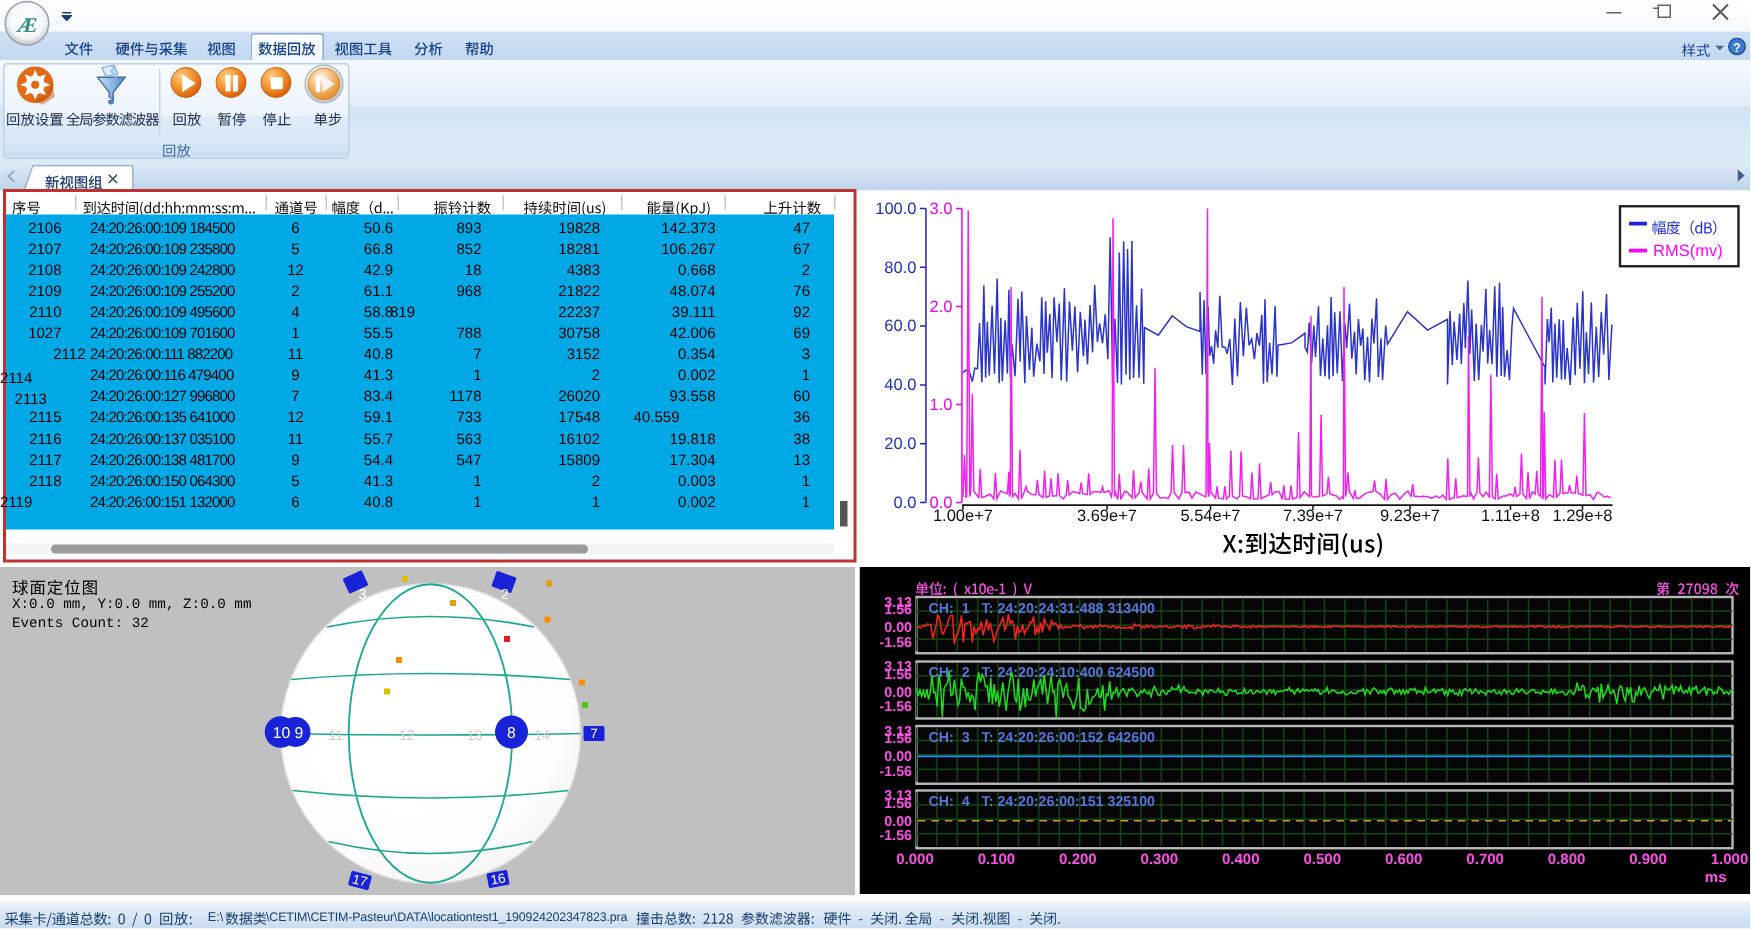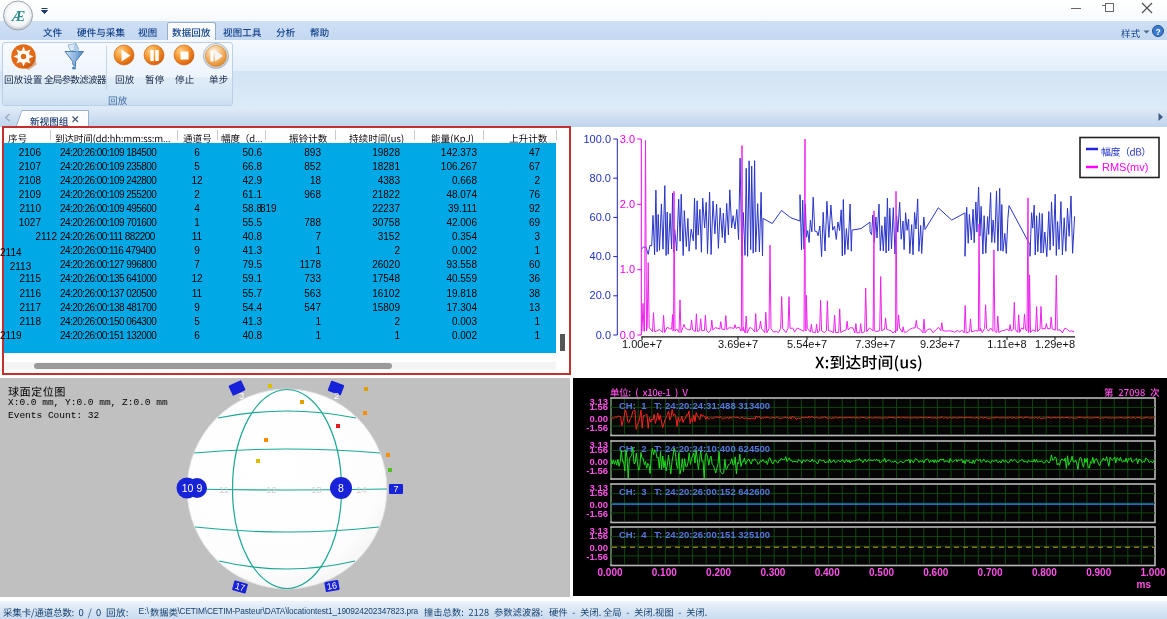--- a/index.html
+++ b/index.html
@@ -407,35 +407,35 @@
 <div class="num" style="left:60px;top:245.4px;letter-spacing:-0.55px">24:20:26:00:116 479400</div>
 <div class="num" style="left:177px;top:245.4px;width:40px;text-align:center">9</div>
 <div class="num" style="left:200px;top:245.4px;width:62px;text-align:right">41.3</div>
 <div class="num" style="left:260px;top:245.4px;width:61px;text-align:right">1</div>
 <div class="num" style="left:330px;top:245.4px;width:70px;text-align:right">2</div>
 <div class="num" style="left:400px;top:245.4px;width:77px;text-align:right">0.002</div>
 <div class="num" style="left:470px;top:245.4px;width:70px;text-align:right">1</div>
 <div class="num" style="left:0;top:247px;width:41px;">2114</div>
 <div class="num" style="left:60px;top:259.4px;letter-spacing:-0.55px">24:20:26:00:127 996800</div>
 <div class="num" style="left:177px;top:259.4px;width:40px;text-align:center">7</div>
-<div class="num" style="left:200px;top:259.4px;width:62px;text-align:right">79.5</div>
+<div class="num" style="left:200px;top:259.4px;width:62px;text-align:right">83.4</div>
 <div class="num" style="left:260px;top:259.4px;width:61px;text-align:right">1178</div>
 <div class="num" style="left:330px;top:259.4px;width:70px;text-align:right">26020</div>
 <div class="num" style="left:400px;top:259.4px;width:77px;text-align:right">93.558</div>
 <div class="num" style="left:470px;top:259.4px;width:70px;text-align:right">60</div>
 <div class="num" style="left:0;top:273.4px;width:41px;text-align:right">2115</div>
 <div class="num" style="left:60px;top:273.4px;letter-spacing:-0.55px">24:20:26:00:135 641000</div>
 <div class="num" style="left:177px;top:273.4px;width:40px;text-align:center">12</div>
 <div class="num" style="left:200px;top:273.4px;width:62px;text-align:right">59.1</div>
 <div class="num" style="left:260px;top:273.4px;width:61px;text-align:right">733</div>
 <div class="num" style="left:330px;top:273.4px;width:70px;text-align:right">17548</div>
-<div class="num" style="left:400px;top:273.4px;width:77px;text-align:right">40.559</div>
+<div class="num" style="left:400px;top:273.4px;width:53px;text-align:right">40.559</div>
 <div class="num" style="left:470px;top:273.4px;width:70px;text-align:right">36</div>
 <div class="num" style="left:0;top:287.5px;width:41px;text-align:right">2116</div>
-<div class="num" style="left:60px;top:287.5px;letter-spacing:-0.55px">24:20:26:00:137 020500</div>
+<div class="num" style="left:60px;top:287.5px;letter-spacing:-0.55px">24:20:26:00:137 035100</div>
 <div class="num" style="left:177px;top:287.5px;width:40px;text-align:center">11</div>
 <div class="num" style="left:200px;top:287.5px;width:62px;text-align:right">55.7</div>
 <div class="num" style="left:260px;top:287.5px;width:61px;text-align:right">563</div>
 <div class="num" style="left:330px;top:287.5px;width:70px;text-align:right">16102</div>
 <div class="num" style="left:400px;top:287.5px;width:77px;text-align:right">19.818</div>
 <div class="num" style="left:470px;top:287.5px;width:70px;text-align:right">38</div>
 <div class="num" style="left:0;top:301.6px;width:41px;text-align:right">2117</div>
 <div class="num" style="left:60px;top:301.6px;letter-spacing:-0.55px">24:20:26:00:138 481700</div>
 <div class="num" style="left:177px;top:301.6px;width:40px;text-align:center">9</div>
 <div class="num" style="left:200px;top:301.6px;width:62px;text-align:right">54.4</div>

